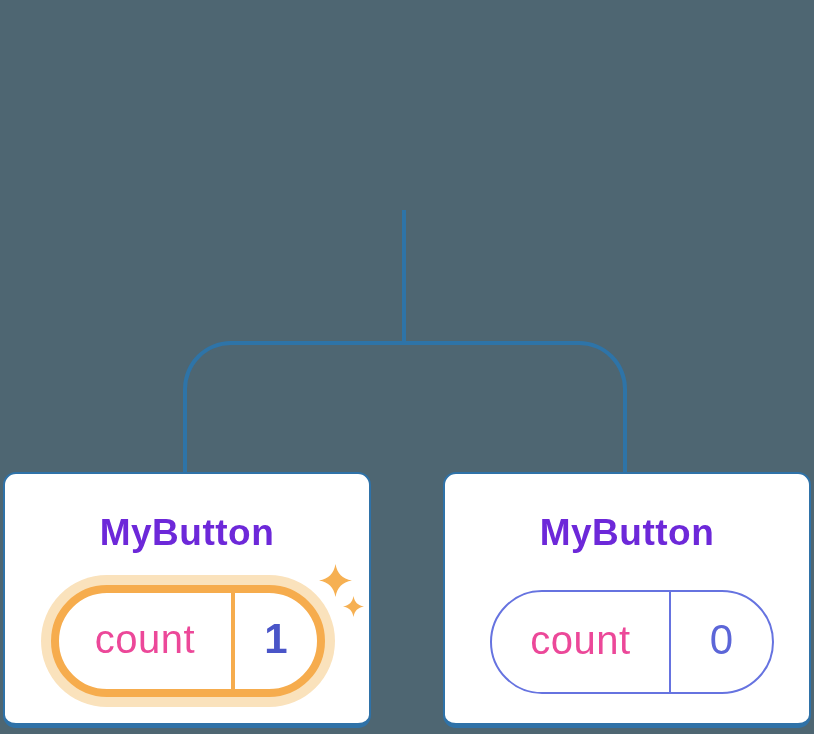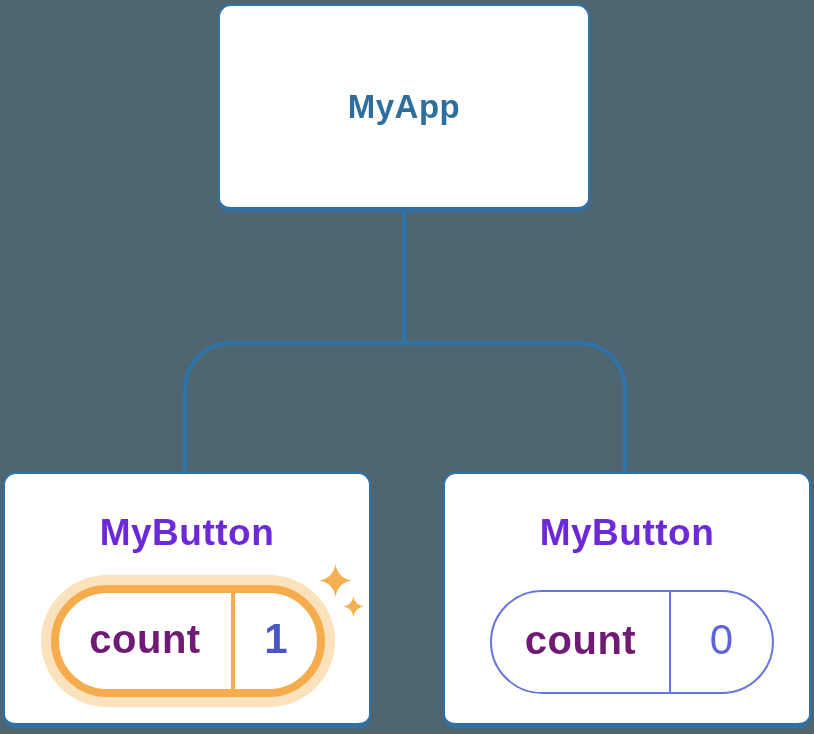--- a/index.html
+++ b/index.html
@@ -89,23 +89,23 @@
     justify-content: center;
   }
   .pill-highlight .cell-label { width: 172px; }
   .pill-highlight .cell-value { width: 82px;  }
   .pill-normal   .cell-label  { width: 177px; }
   .pill-normal   .cell-value  { width: 101px; }
   .pill-divider { width: 4px; background: #F6AC4D; }
   .pill-normal .pill-divider { width: 2px; background: #6673E0; }
 
   .state-label {
-    color: #701a75;
+    color: #ec4899;
     font-size: 40px;
-    font-weight: 700;
+    font-weight: 400;
     letter-spacing: 0.5px;
     padding-bottom: 4px;
   }
   .state-value {
     color: #5C66D8;
     font-size: 42px;
     font-weight: 400;
     padding-bottom: 4px;
   }
   .pill-highlight .state-value {
@@ -118,23 +118,20 @@
   .sparkle-small { left: 338px; top: 122px; width: 21px; height: 21px; }
 </style>
 </head>
 <body>
 
 <div class="stage">
 
   <div class="stem"></div>
   <div class="branch"></div>
 
-  <div class="card root-card">
-    <span class="root-title">MyApp</span>
-  </div>
 
   <div class="card child-card-left">
     <div class="child-title">MyButton</div>
 
     <div class="pill pill-highlight">
       <div class="pill-cell cell-label">
         <span class="state-label">count</span>
       </div>
       <div class="pill-divider"></div>
       <div class="pill-cell cell-value">

